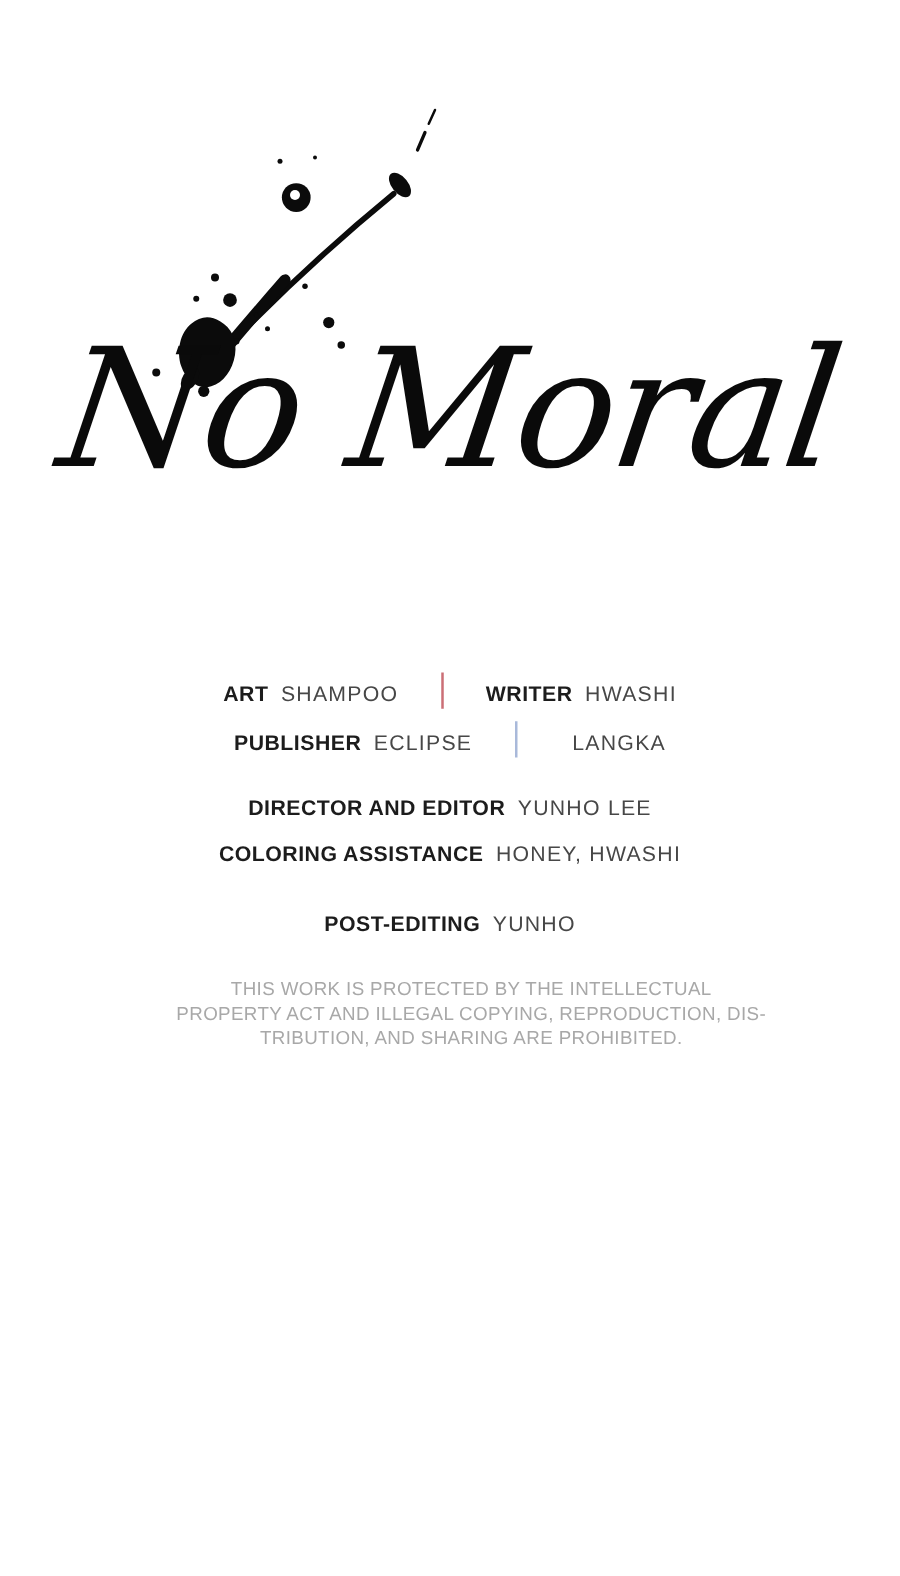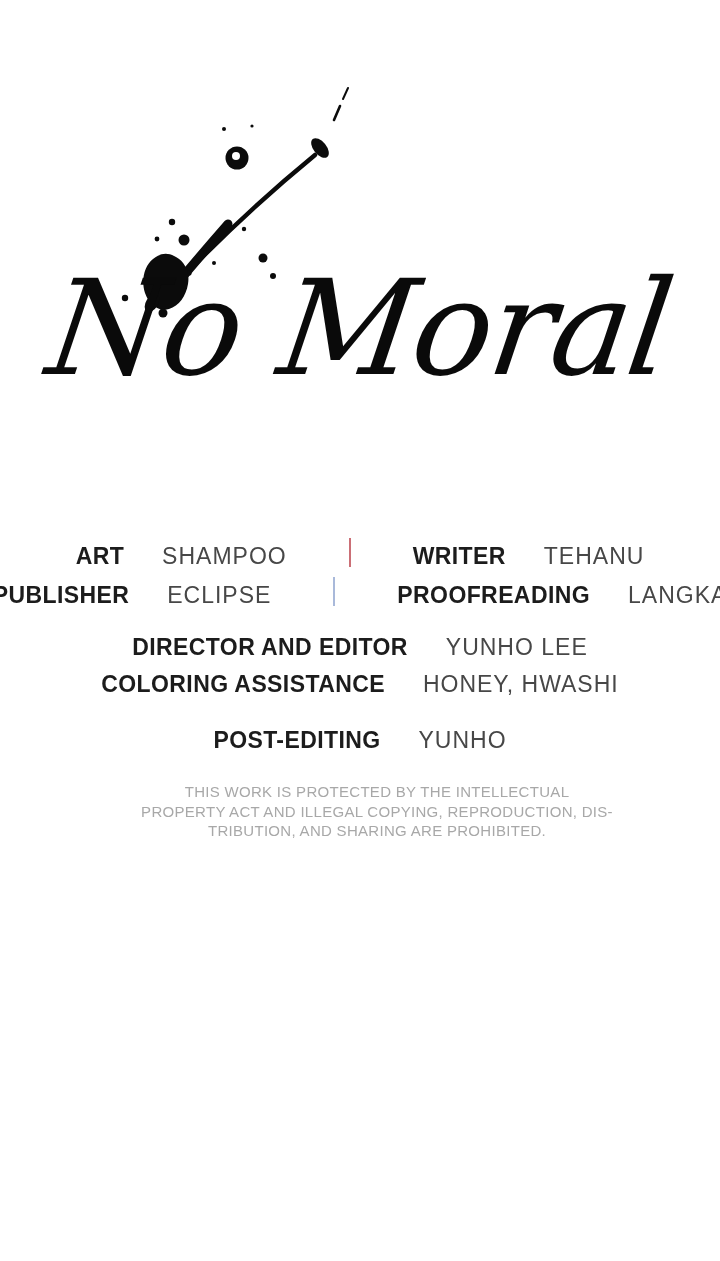--- a/index.html
+++ b/index.html
@@ -29,23 +29,22 @@
   }
 
   
   .credits {
     position: absolute; left: 0; top: 544px; width: 720px;
     display: flex; flex-direction: column; align-items: center;
   }
   .credit-row {
     display: flex; align-items: center; justify-content: center;
     height: 24px; line-height: 24px;
-    font-size: 23px;
+    font-size: 17px;
     white-space: nowrap;
-    gap: 28px;
   }
   .credit-row.gap-a { margin-bottom: 15px; }
   .credit-row.gap-b { margin-bottom: 28px; }
   .credit-row.gap-c { margin-bottom: 13px; }
   .credit-row.gap-d { margin-bottom: 32px; }
   .credit-label {
     font-weight: 700; color: #1c1c1c; letter-spacing: 0.4px;
   }
   .credit-value {
     font-weight: 400; color: #474747; letter-spacing: 1px; margin-left: 10px;
@@ -109,28 +108,27 @@
     <h1 class="title-text" style="color: rgb(10, 10, 10);">No Moral</h1>
   </section>
 
   <section class="credits">
 
     <div class="credit-row gap-a">
       <span class="credit-label">ART</span>
       <span class="credit-value">SHAMPOO</span>
       <span class="credit-divider" style="background-color: rgb(203, 111, 118);"></span>
       <span class="credit-label">WRITER</span>
-      <span class="credit-value">TEHANU</span>
+      <span class="credit-value">HWASHI</span>
     </div>
 
     <div class="credit-row gap-b">
       <span class="credit-label">PUBLISHER</span>
       <span class="credit-value">ECLIPSE</span>
       <span class="credit-divider" style="background-color: rgb(169, 185, 218);"></span>
-      <span class="credit-label">PROOFREADING</span>
       <span class="credit-value">LANGKA</span>
     </div>
 
     <div class="credit-row gap-c">
       <span class="credit-label">DIRECTOR AND EDITOR</span>
       <span class="credit-value">YUNHO LEE</span>
     </div>
 
     <div class="credit-row gap-d">
       <span class="credit-label">COLORING ASSISTANCE</span>

